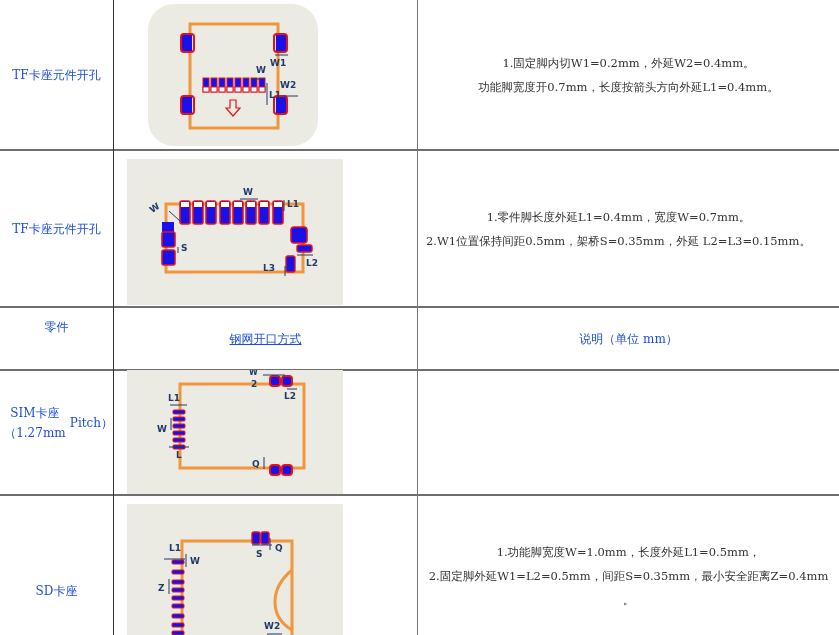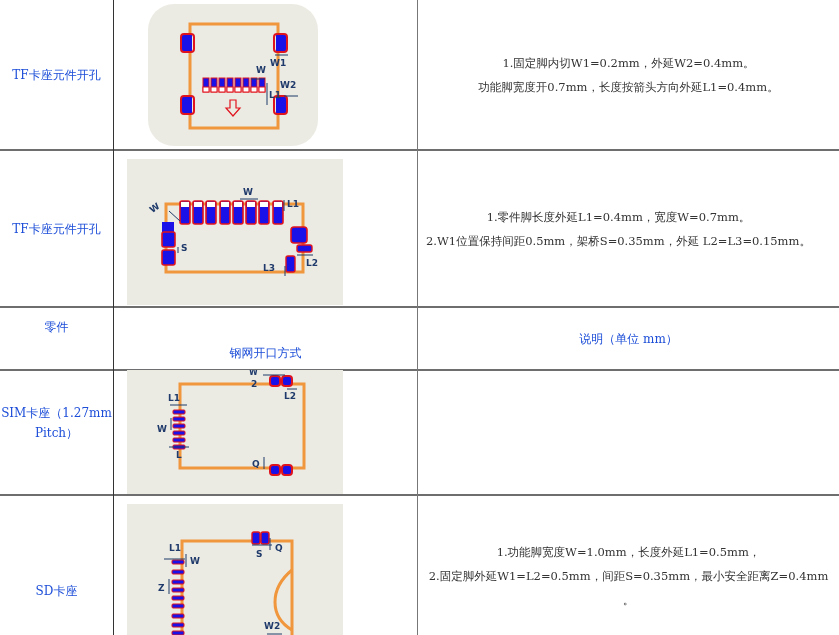--- a/index.html
+++ b/index.html
@@ -123,24 +123,24 @@
       <text x="160" y="48" font-size="9">L1</text>
       <text x="54" y="92" font-size="9">S</text>
       <text x="179" y="107" font-size="9">L2</text>
       <text x="136" y="112" font-size="9">L3</text>
     </svg>
   </div>
   <div class="cell desc" style="left:408px;top:151px;width:421px;height:156px;">1.零件脚长度外延L1=0.4mm，宽度W=0.7mm。
 2.W1位置保持间距0.5mm，架桥S=0.35mm，外延 L2=L3=0.15mm。</div>
 
   <div class="cell label" style="left:0;top:296px;width:113px;height:61px;">零件</div>
-  <div class="cell label" style="left:114px;top:322px;width:303px;height:61px;">钢网开口方式</div>
+  <div class="cell label" style="left:114px;top:308px;width:303px;height:61px;text-decoration:underline;">钢网开口方式</div>
   <div class="cell label" style="left:418px;top:308px;width:421px;height:61px;">说明（单位 mm）</div>
 
-  <div class="cell label" style="left:0;top:371px;width:113px;height:103px;flex-direction:column;">
+  <div class="cell label" style="left:0;top:371px;width:113px;height:103px;">
     <span>SIM卡座（1.27mm</span>
     <span>Pitch）</span>
   </div>
   <div class="fig" style="left:127px;top:370px;width:216px;height:124px;">
     <svg width="216" height="124" viewBox="0 0 216 124">
       <rect x="53" y="14" width="124" height="84" fill="none" stroke="#f0963c" stroke-width="3"></rect>
       <g fill="#1a10e8" stroke="#e0141e" stroke-width="1">
         <rect x="46" y="40" width="12" height="4" rx="1"></rect>
           <rect x="46" y="47" width="12" height="4" rx="1"></rect>
           <rect x="46" y="54" width="12" height="4" rx="1"></rect>

